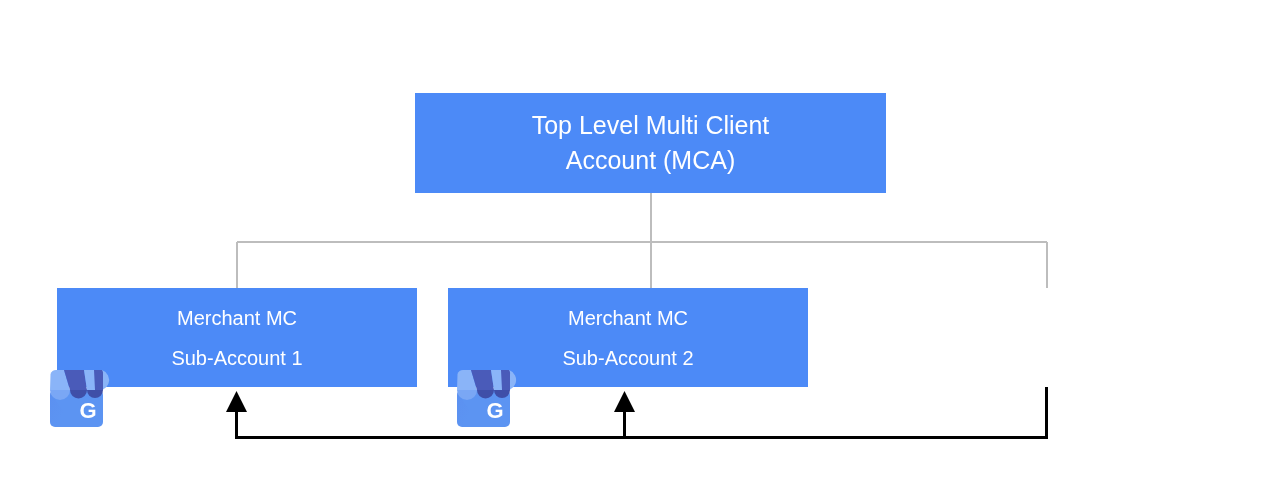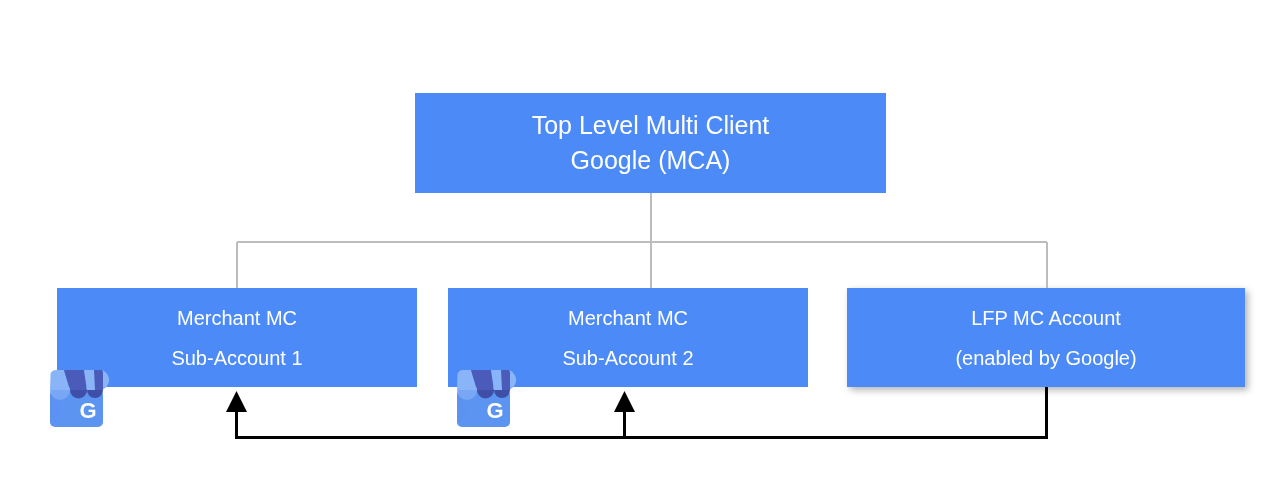--- a/index.html
+++ b/index.html
@@ -98,37 +98,33 @@
       <path d="M650.5 193 L650.5 241.5"></path>
       <path d="M236.5 241.5 L1046.5 241.5"></path>
       <path d="M236.5 241.5 L236.5 288"></path>
       <path d="M650.5 241.5 L650.5 288"></path>
       <path d="M1046.5 241.5 L1046.5 288"></path>
     </g>
   </svg>
 
   <div class="node" id="node-top">
     <span class="label">Top Level Multi Client
-Google (MCA)</span>
+Account (MCA)</span>
   </div>
 
   <div class="node" id="node-sub1">
     <span class="label">Merchant MC
 Sub-Account 1</span>
   </div>
 
   <div class="node" id="node-sub2">
     <span class="label">Merchant MC
 Sub-Account 2</span>
   </div>
 
-  <div class="node" id="node-lfp">
-    <span class="label">LFP MC Account
-(enabled by Google)</span>
-  </div>
 
   <svg id="layer-flow" class="layer" viewBox="0 0 1286 501" xmlns="http://www.w3.org/2000/svg">
     <g stroke="#000000" stroke-width="3" fill="none">
       <path d="M1046.5 387 L1046.5 437.5 L236.5 437.5 L236.5 404"></path>
       <path d="M624.5 437.5 L624.5 404"></path>
     </g>
     <g fill="#000000" stroke="none">
       <polygon points="236.5,391 226,412 247,412"></polygon>
       <polygon points="624.5,391 614,412 635,412"></polygon>
     </g>

